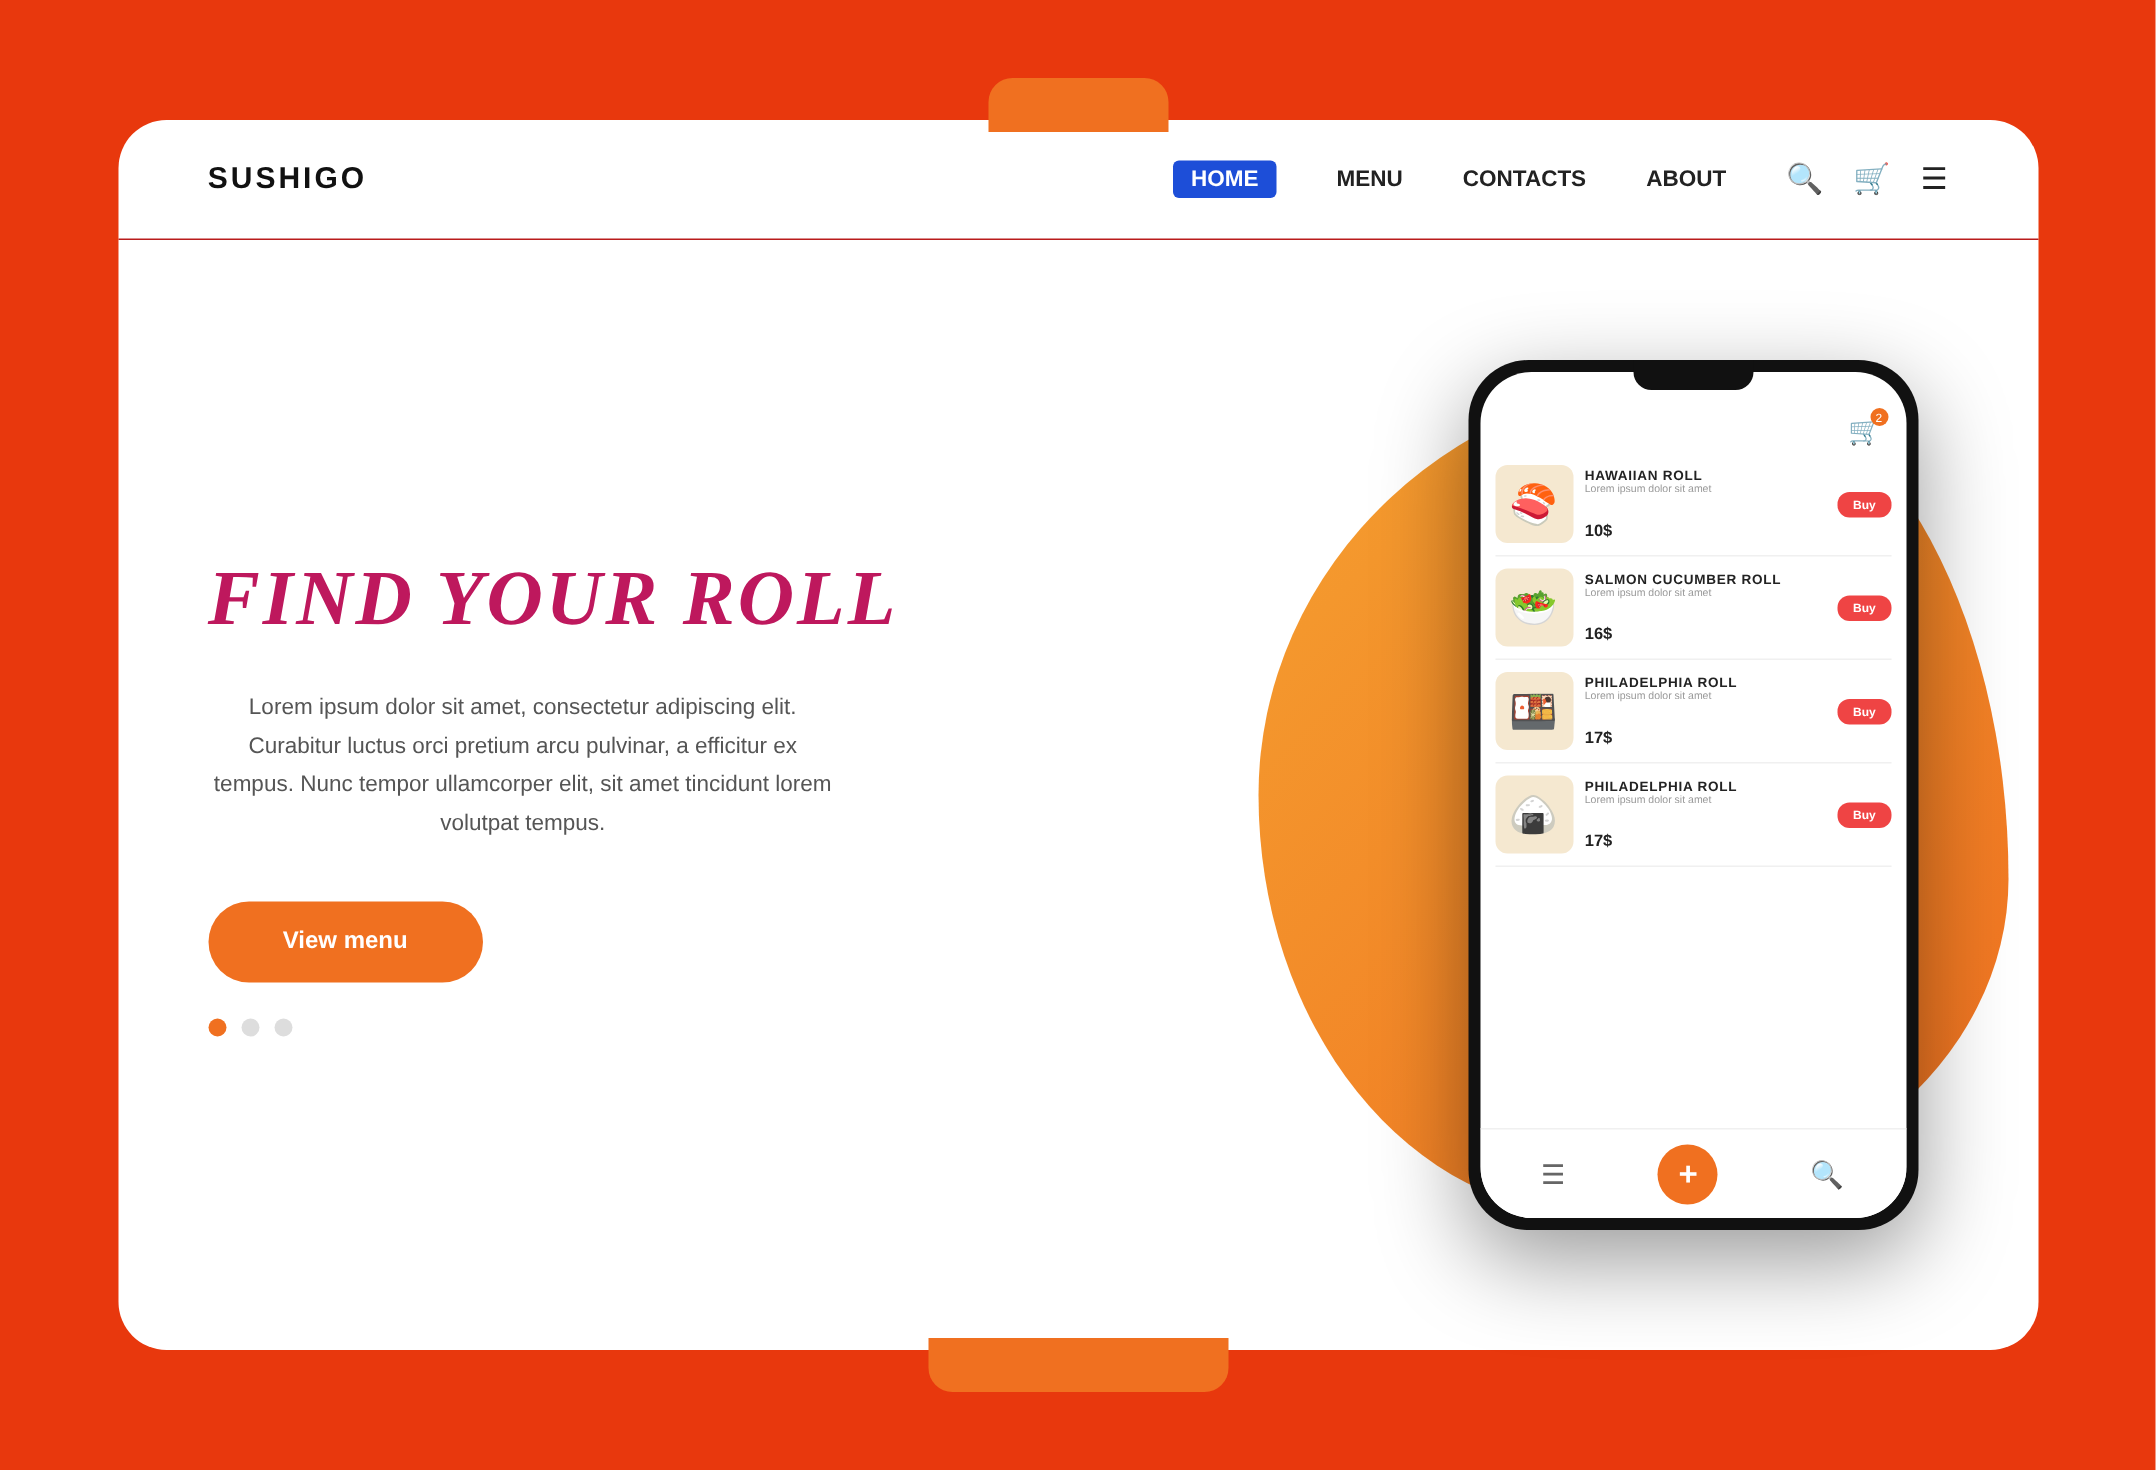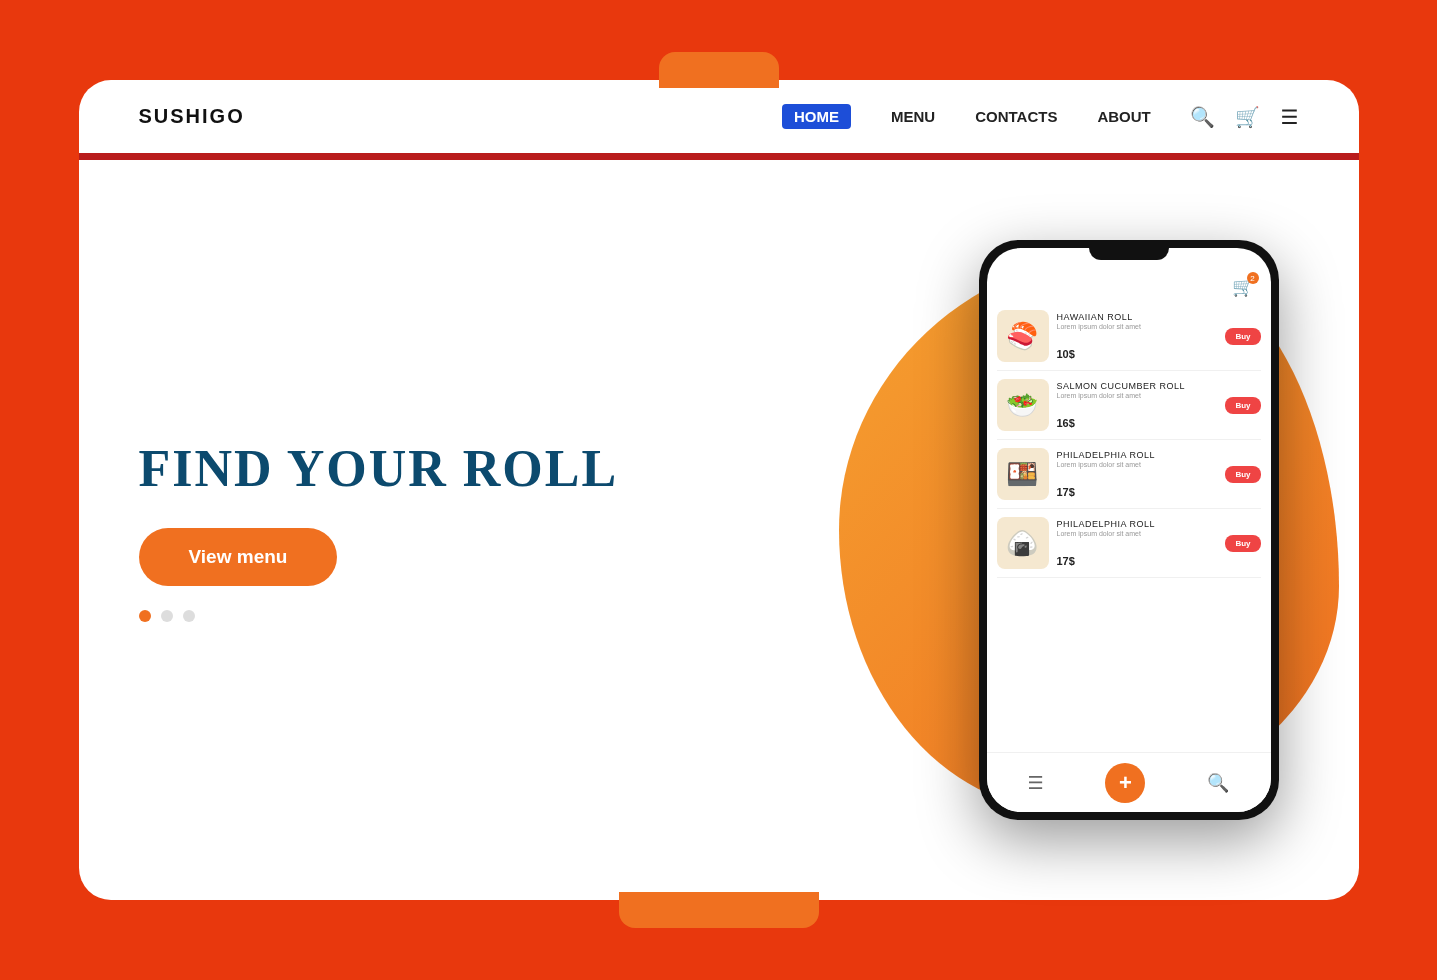--- a/index.html
+++ b/index.html
@@ -46,21 +46,21 @@
       background: #f07020;
       border-radius: 0 0 16px 16px;
     }
 
     
     .navbar {
       display: flex;
       align-items: center;
       padding: 0 60px;
       height: 80px;
-      border-bottom: 7px solid #b91c1c;
+      border-bottom: 1px solid #b91c1c;
     }
 
     .logo {
       font-weight: 900;
       font-size: 20px;
       letter-spacing: 2px;
       color: #111;
       margin-right: auto;
     }
 
@@ -110,22 +110,23 @@
       flex: 1;
       display: flex;
       flex-direction: column;
       justify-content: center;
       padding: 40px 60px;
     }
 
     .hero-title {
       font-size: 52px;
       font-weight: 800;
-      color: #0c4a6e;
+      color: #be185d;
       font-family: 'Georgia', serif;
+      font-style: italic;
       line-height: 1.2;
       margin-bottom: 28px;
       text-transform: uppercase;
       letter-spacing: 2px;
     }
 
     .hero-description {
       font-size: 15px;
       color: #555;
       line-height: 1.7;
@@ -133,21 +134,21 @@
       max-width: 420px;
       margin-bottom: 40px;
     }
 
     .view-menu-btn {
       background: #f07020;
       color: #fff;
       border: none;
       padding: 18px 50px;
       border-radius: 30px;
-      font-size: 19px;
+      font-size: 16px;
       font-weight: 600;
       cursor: pointer;
       width: fit-content;
       margin-bottom: 24px;
     }
 
     .dots {
       display: flex;
       gap: 10px;
     }
@@ -275,21 +276,21 @@
       justify-content: center;
       font-size: 26px;
     }
 
     .sushi-info {
       flex: 1;
     }
 
     .sushi-name {
       font-size: 9px;
-      font-weight: 400;
+      font-weight: 700;
       color: #222;
       text-transform: uppercase;
       letter-spacing: 0.5px;
     }
 
     .sushi-desc {
       font-size: 7px;
       color: #999;
       margin-top: 1px;
     }
@@ -365,20 +366,21 @@
       <span class="nav-icon">🔍</span>
       <span class="nav-icon">🛒</span>
       <span class="nav-icon">☰</span>
     </div>
   </nav>
 
   <div class="main-content">
 
     <div class="left-side">
       <h1 class="hero-title">FIND YOUR ROLL</h1>
+      <p class="hero-description">Lorem ipsum dolor sit amet, consectetur adipiscing elit. Curabitur luctus orci pretium arcu pulvinar, a efficitur ex tempus. Nunc tempor ullamcorper elit, sit amet tincidunt lorem volutpat tempus.</p>
       <button class="view-menu-btn">View menu</button>
       <div class="dots">
         <div class="dot active"></div>
         <div class="dot"></div>
         <div class="dot"></div>
       </div>
     </div>
 
     <div class="right-side">
 

